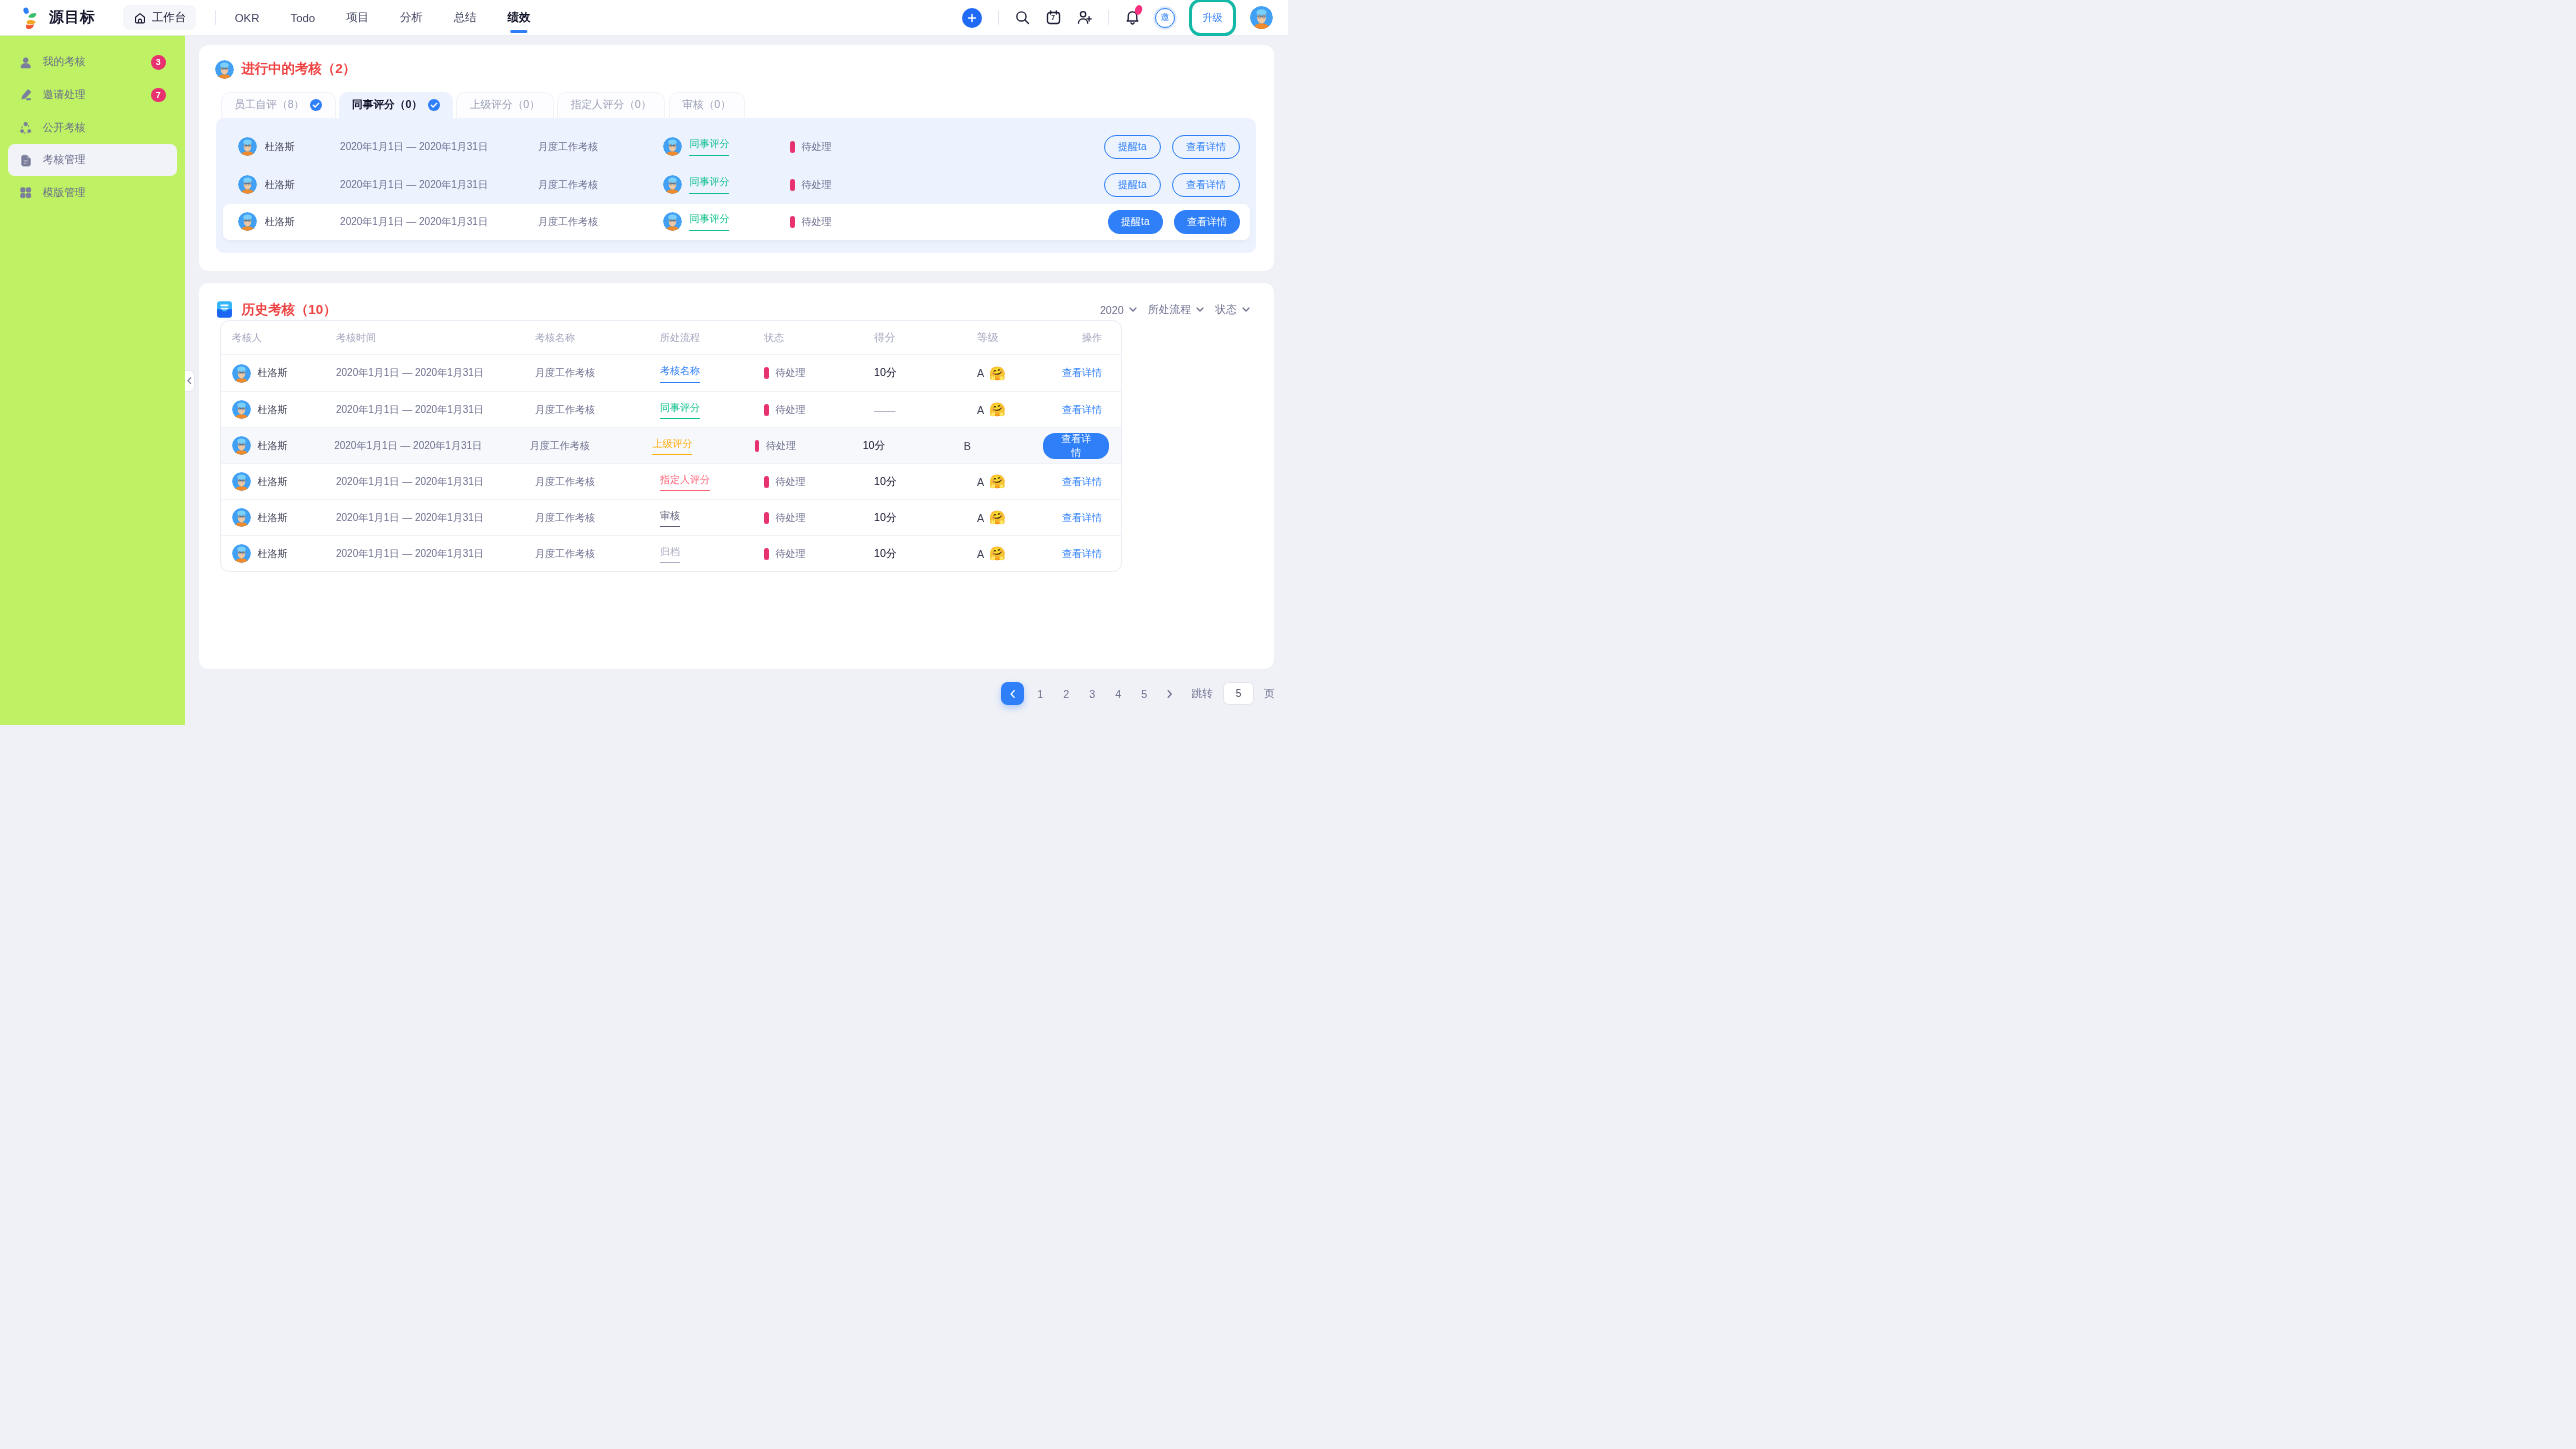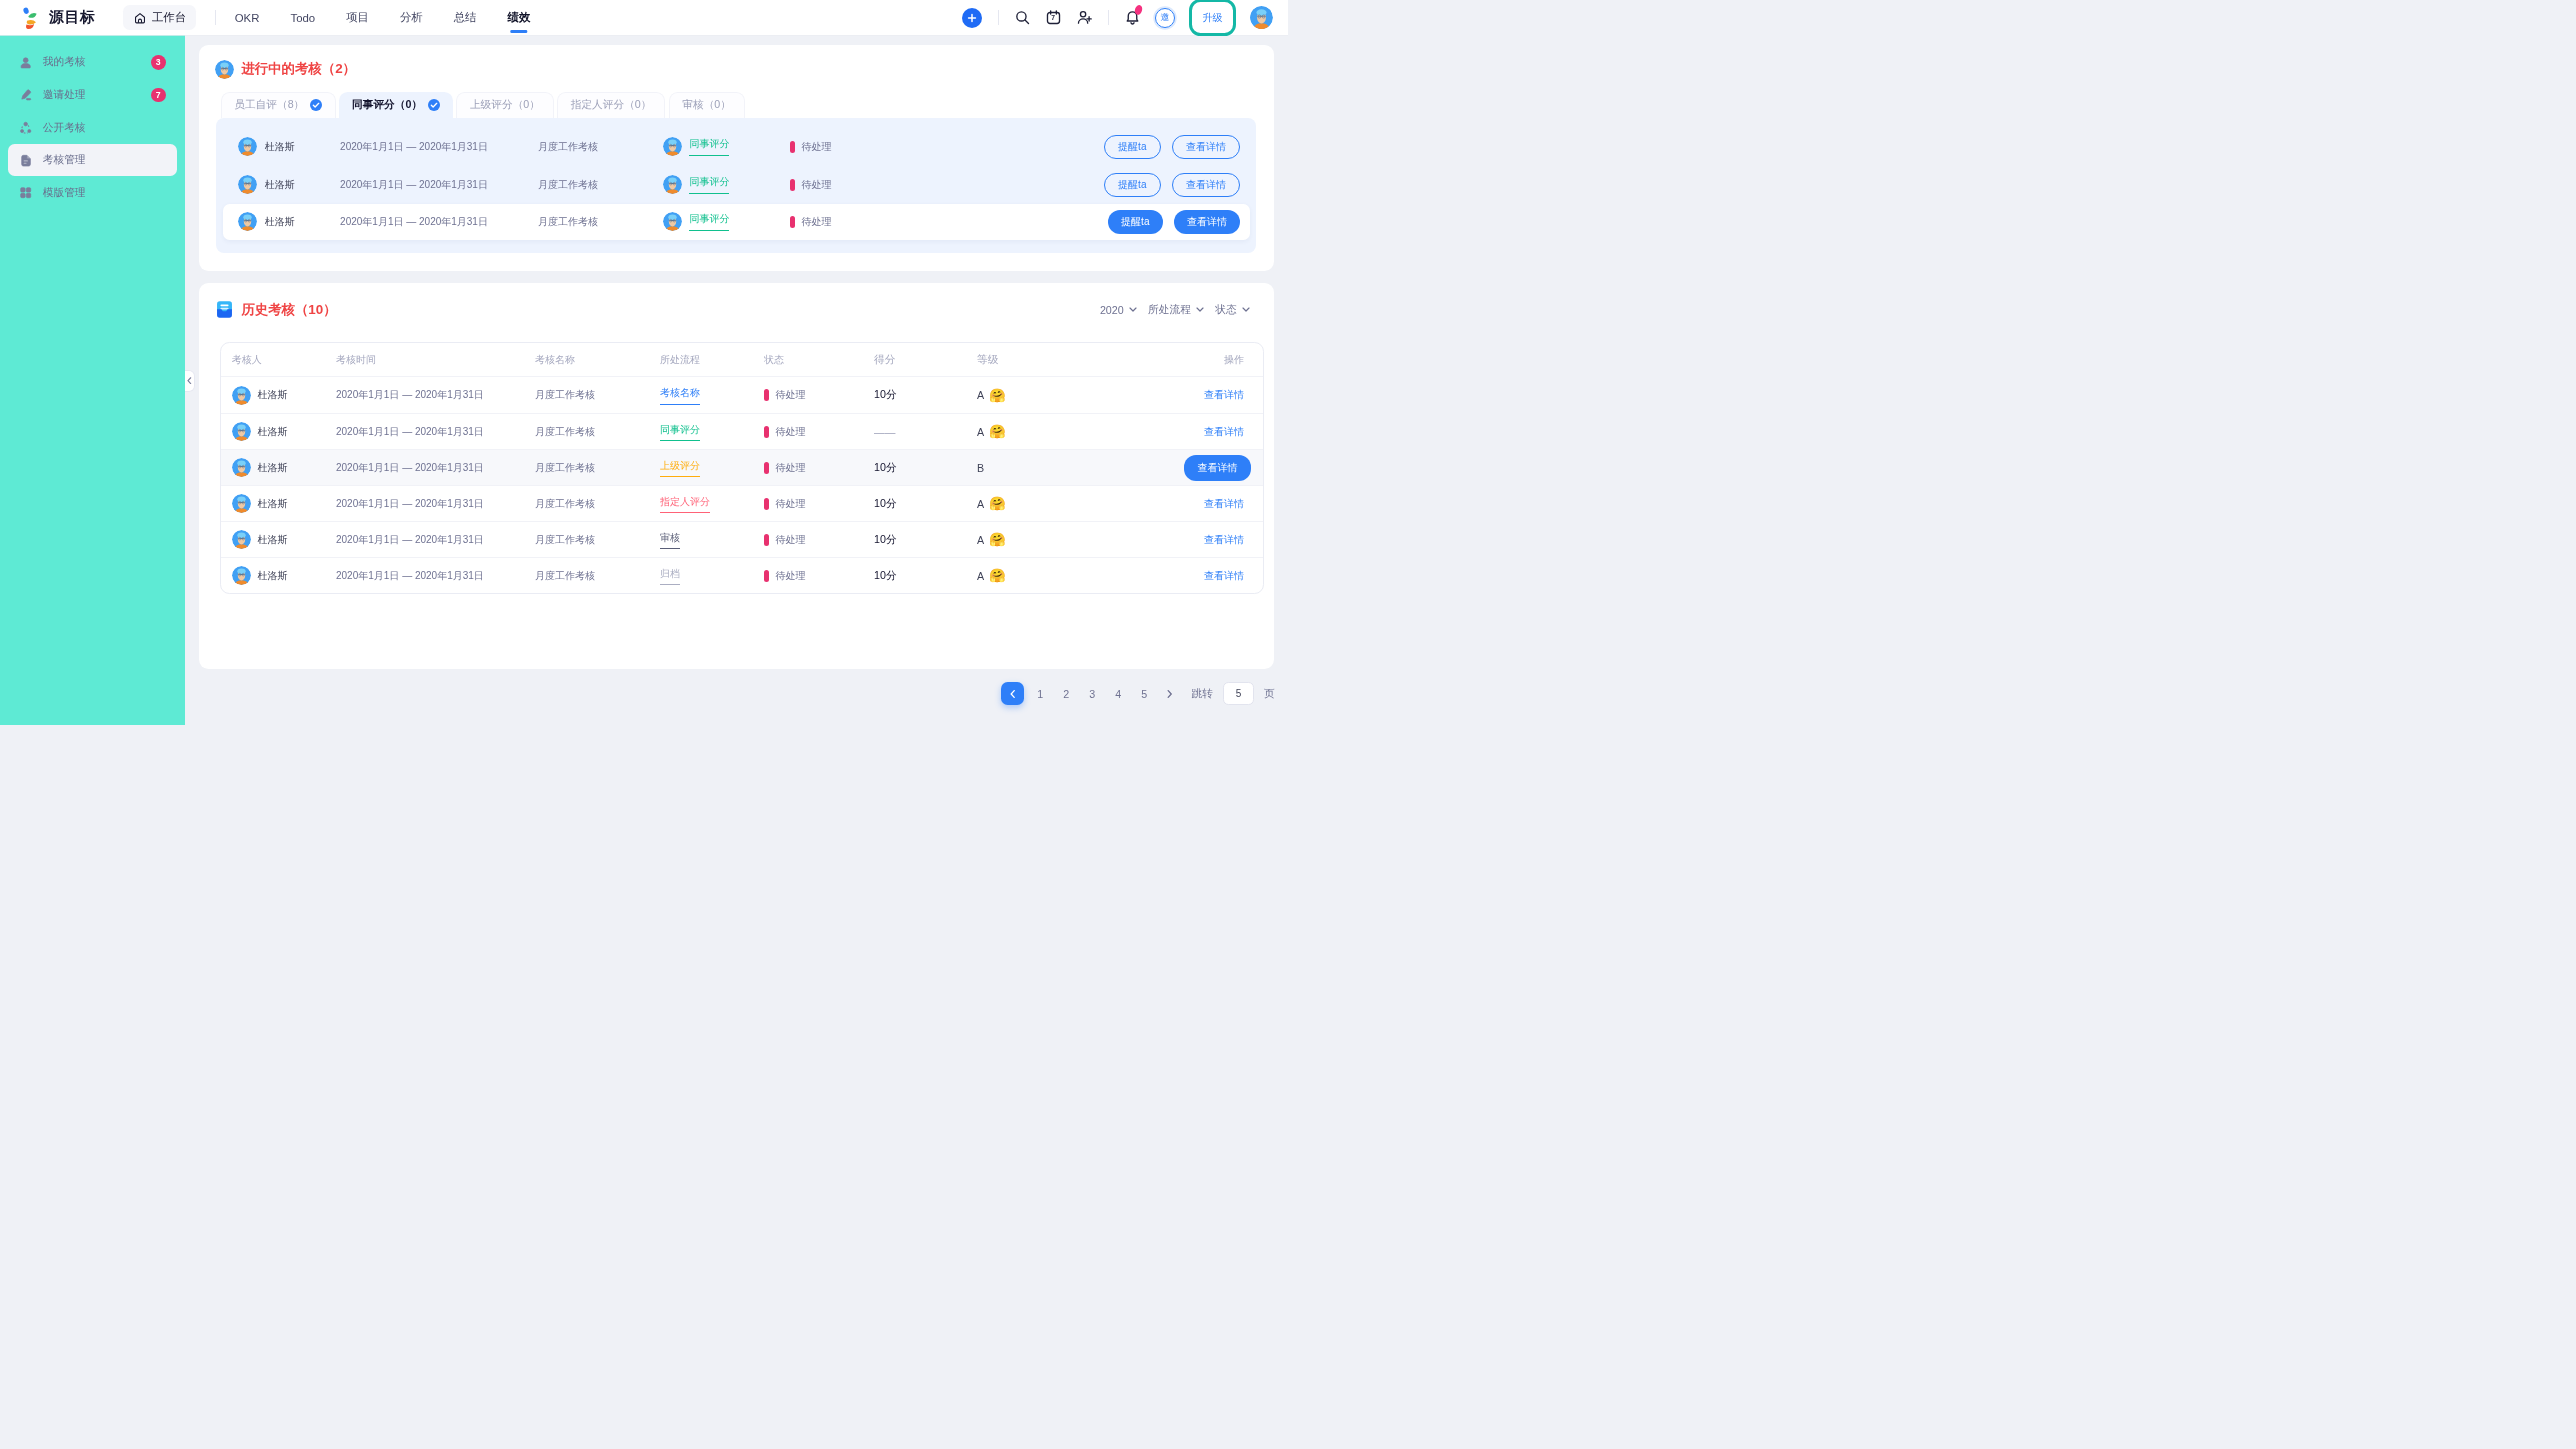--- a/index.html
+++ b/index.html
@@ -30,21 +30,21 @@
   .bell-wrap{position:relative;}
   .bell-dot{position:absolute;top:-4px;right:-2px;width:7.4px;height:10px;border-radius:50%;
     background:#F5317F;transform:rotate(18deg);}
   .invite-btn{width:20px;height:20px;border-radius:50%;border:1px solid #2E7FF8;color:#2E7FF8;
     font-size:8.7px;display:flex;align-items:center;justify-content:center;box-shadow:0 0 0 1.7px #DCE9FD;}
   .upgrade-btn{height:37px;padding:0 10.7px;border:3px solid #14b8a6;border-radius:11.4px;color:#2E7FF8;
     font-size:10px;display:flex;align-items:center;background:#fff;cursor:pointer;}
   .nav-avatar{width:23px;height:23px;border-radius:50%;overflow:hidden;cursor:pointer;}
 
   
-  .sidebar{position:absolute;top:35px;left:0;width:185px;height:690px;background:#5eead4;padding-top:10.7px;z-index:10;}
+  .sidebar{position:absolute;top:35px;left:0;width:185px;height:690px;background:#bef264;padding-top:10.7px;z-index:10;}
   .side-item{height:32px;margin:0.7px 8px;display:flex;align-items:center;padding:0 11.4px;
     border-radius:6.7px;color:#696D8C;font-size:10.7px;gap:10px;cursor:pointer;}
   .side-item.active{background:#F2F3F8;}
   .side-badge{margin-left:auto;background:#E8316F;color:#fff;min-width:14.8px;height:14.8px;border-radius:7.4px;
     font-size:8.7px;display:flex;align-items:center;justify-content:center;font-weight:bold;}
 
   
   .main{position:absolute;top:35px;left:185px;width:1103px;height:690px;background:#EFF1F6;}
   .collapse-handle{position:absolute;left:0;top:335px;width:10px;height:21.5px;background:#fff;
     border:0.7px solid #E6E8F1;border-left:none;border-radius:0 6px 6px 0;
@@ -80,21 +80,21 @@
   .row-actions{margin-left:auto;display:flex;gap:10.7px;margin-right:9.4px;}
   .btn-o{height:24px;padding:0 13.4px;border-radius:12px;border:1px solid #2E7FF8;color:#2E7FF8;
     font-size:10px;background:transparent;display:flex;align-items:center;cursor:pointer;font-family:inherit;}
   .btn-s{height:24px;padding:0 13.4px;border-radius:12px;border:none;color:#fff;background:#2E7FF8;
     font-size:10px;display:flex;align-items:center;cursor:pointer;font-family:inherit;}
 
   
   .h-header{display:flex;align-items:center;gap:7.4px;padding:17.4px 24px 0 16px;}
   .filters{margin-left:auto;display:flex;gap:11px;align-items:center;}
   .filter{display:flex;align-items:center;gap:5.4px;font-size:10.7px;color:#6E7191;cursor:pointer;}
-  .table{margin:23px 20px 0 21px;border:0.7px solid #EAECF4;border-radius:9.4px;width:1044px;overflow:hidden;}
+  .table{margin:1px 20px 0 21px;border:0.7px solid #EAECF4;border-radius:9.4px;width:902px;overflow:hidden;}
   .thead{display:flex;height:34px;align-items:center;color:#A5A8BF;font-size:10px;border-bottom:0.7px solid #F1F2F7;}
   .trow{display:flex;height:36px;align-items:center;font-size:10px;}
   .trow + .trow{border-top:0.7px solid #F1F2F7;}
   .trow.hl{background:#F7F8FB;}
   .tc1{width:115px;padding-left:10.7px;display:flex;align-items:center;gap:6.7px;}
   .tc2{width:199px;color:#6E7191;}
   .tc3{width:125px;color:#6E7191;}
   .tc4{width:104px;}
   .tc5{width:110px;display:flex;align-items:center;gap:6.7px;}
   .tc6{width:103px;font-size:10.7px;color:#14142E;}

